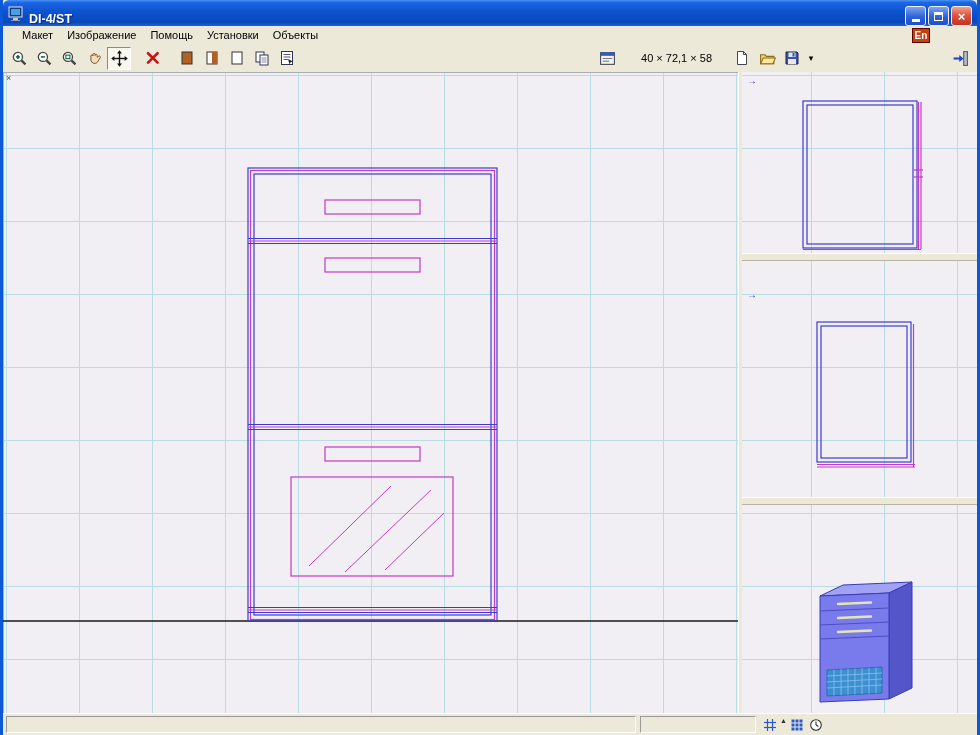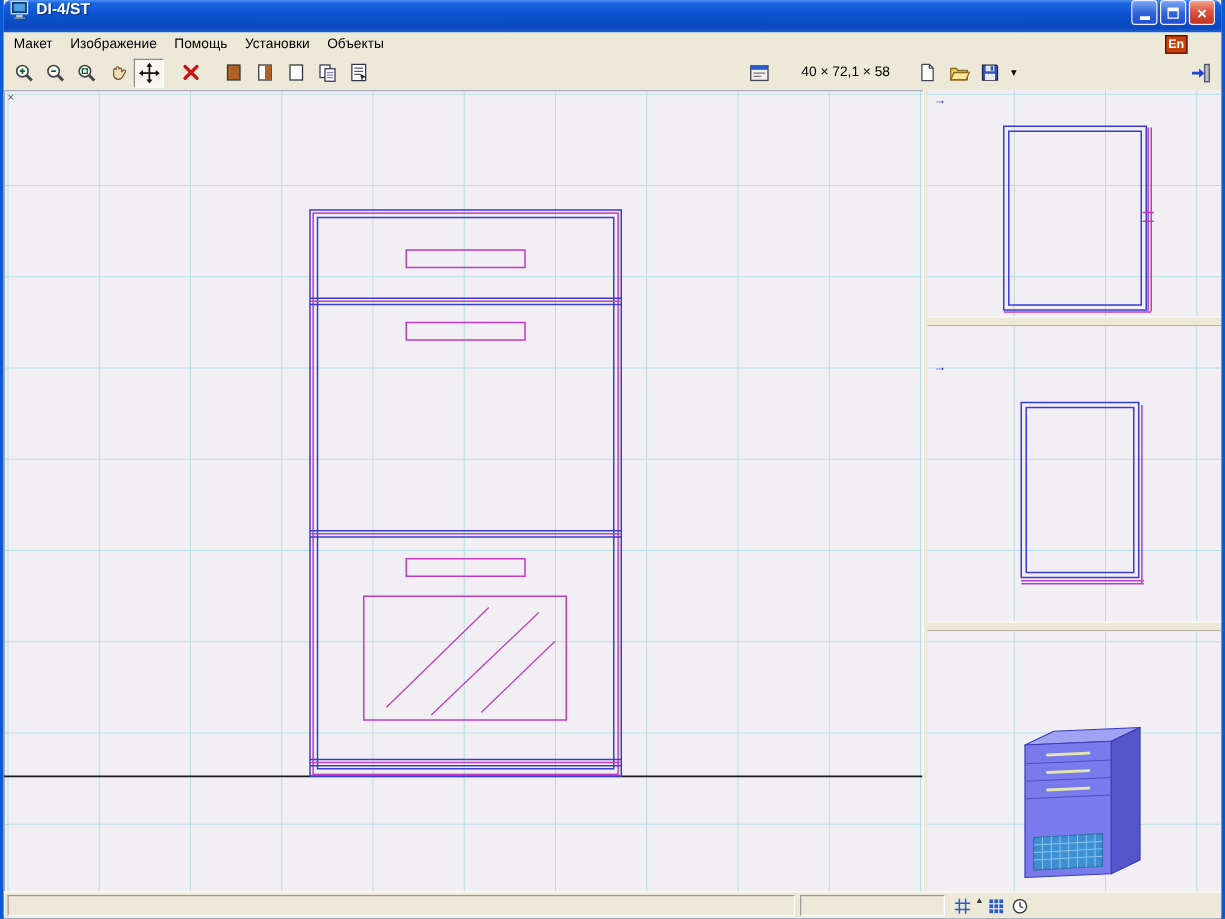--- a/index.html
+++ b/index.html
@@ -1,32 +1,32 @@
 <!DOCTYPE html>
 <html><head>
 <meta charset="utf-8">
 <style>
   *{box-sizing:border-box;margin:0;padding:0}
   html,body{width:980px;height:735px;overflow:hidden;font-family:"Liberation Sans",sans-serif;background:#000}
   .window{position:relative;width:980px;height:735px;background:#ece9d8;
     border-left:3px solid #0c59d6;border-right:3px solid #0c59d6;border-bottom:3px solid #0c59d6}
   
   .titlebar{height:26px;background:linear-gradient(180deg,#4a90f4 0%,#1b66e4 10%,#0d52cf 45%,#0a47bb 86%,#1c63d8 100%);
-    border-radius:6px 6px 0 0;display:flex;align-items:flex-start;padding:0 5px;color:#fff}
+    border-radius:6px 6px 0 0;display:flex;align-items:flex-end;padding:0 5px;color:#fff}
   .title{font-weight:bold;font-size:12.5px;margin-left:5px;flex:1;text-shadow:1px 1px 1px rgba(0,20,60,.6)}
   .winbtn{width:21px;height:20px;border-radius:3px;margin-left:2px;border:1px solid #eef;
     display:flex;align-items:center;justify-content:center;color:#fff;font-weight:bold;font-size:13px;cursor:default}
   .winbtn.min,.winbtn.max{background:linear-gradient(180deg,#7ba4f5,#2e62d8 55%,#1b4fd0)}
   .winbtn.close{background:linear-gradient(180deg,#f2a28c,#dd5540 45%,#c03420)}
   .glyph-min{display:block;width:8px;height:8px;border-bottom:3px solid #fff;margin-top:4px}
   .glyph-max{display:block;width:9px;height:9px;border:1px solid #fff;border-top:3px solid #fff}
   
-  .menubar{height:18px;display:flex;align-items:center;background:#ece9d8;font-size:11px;padding-left:1px}
+  .menubar{height:18px;display:flex;align-items:center;background:#ece9d8;font-size:11px;padding-left:12px}
   .menu-item{padding:1px 7px;cursor:default}
-  .lang-badge{margin-left:auto;margin-right:27px;width:18px;height:15px;background:#c2410c;color:#fff;
+  .lang-badge{margin-left:auto;margin-right:47px;width:18px;height:15px;background:#c2410c;color:#fff;
     font-size:10px;font-weight:bold;display:flex;align-items:center;justify-content:center;border:1px solid #5c0505}
   
   .toolbar{height:28px;display:flex;align-items:center;padding:0 4px;background:#ece9d8}
   .tbtn{width:24px;height:23px;display:flex;align-items:center;justify-content:center;border:1px solid transparent;margin-right:1px}
   .tbtn.pressed{border:1px solid;border-color:#8a8a8a #fff #fff #8a8a8a;background:#f7f6ef}
   .tgap{width:9px}
   .dims{width:92px;text-align:right;font-size:11px;color:#000}
   .ddarrow{font-size:9px;margin-left:1px;width:10px;text-align:center}
   
   .workspace{display:flex;height:641px}

